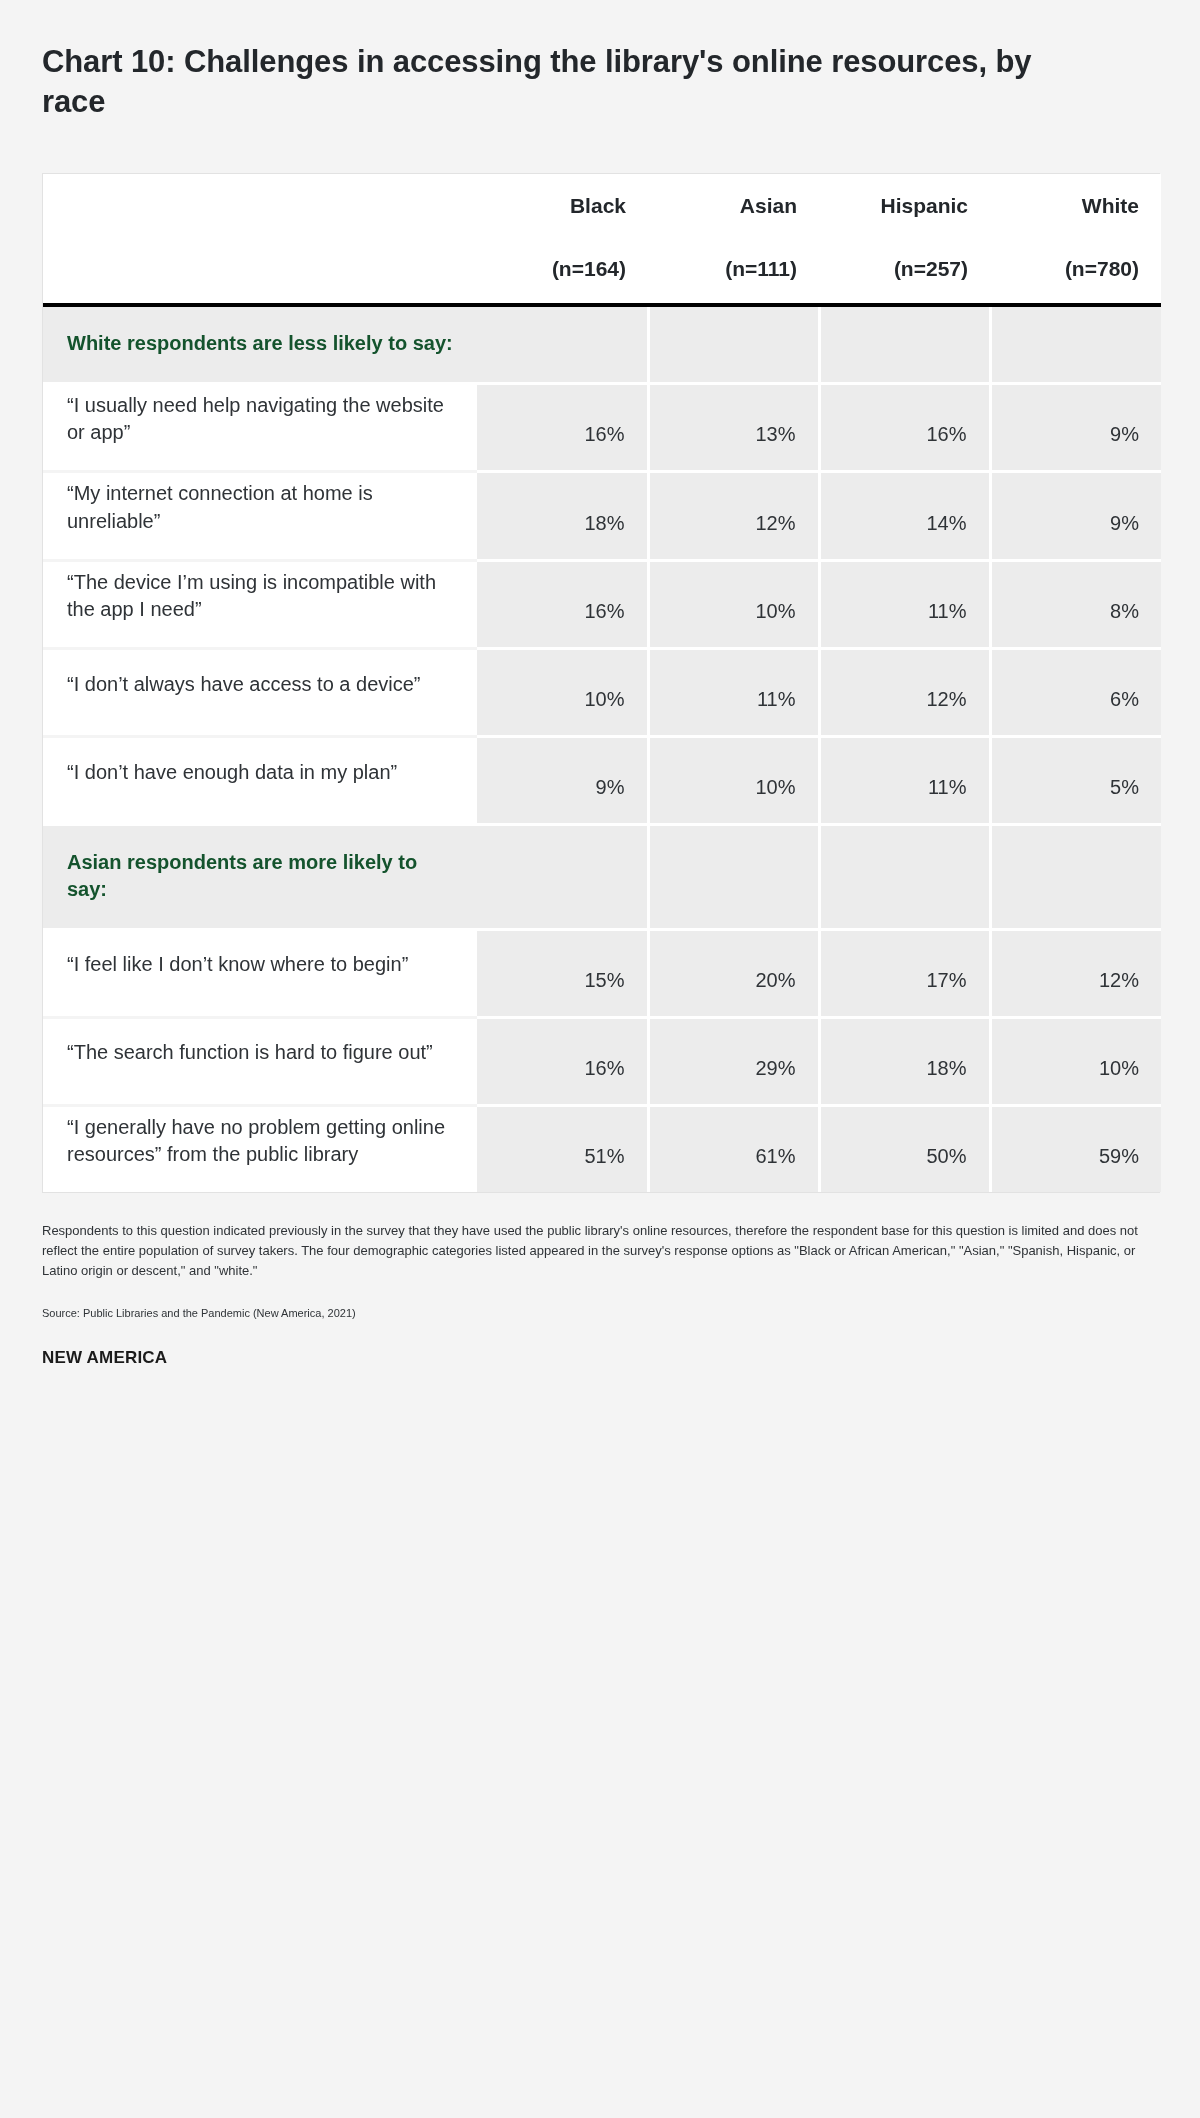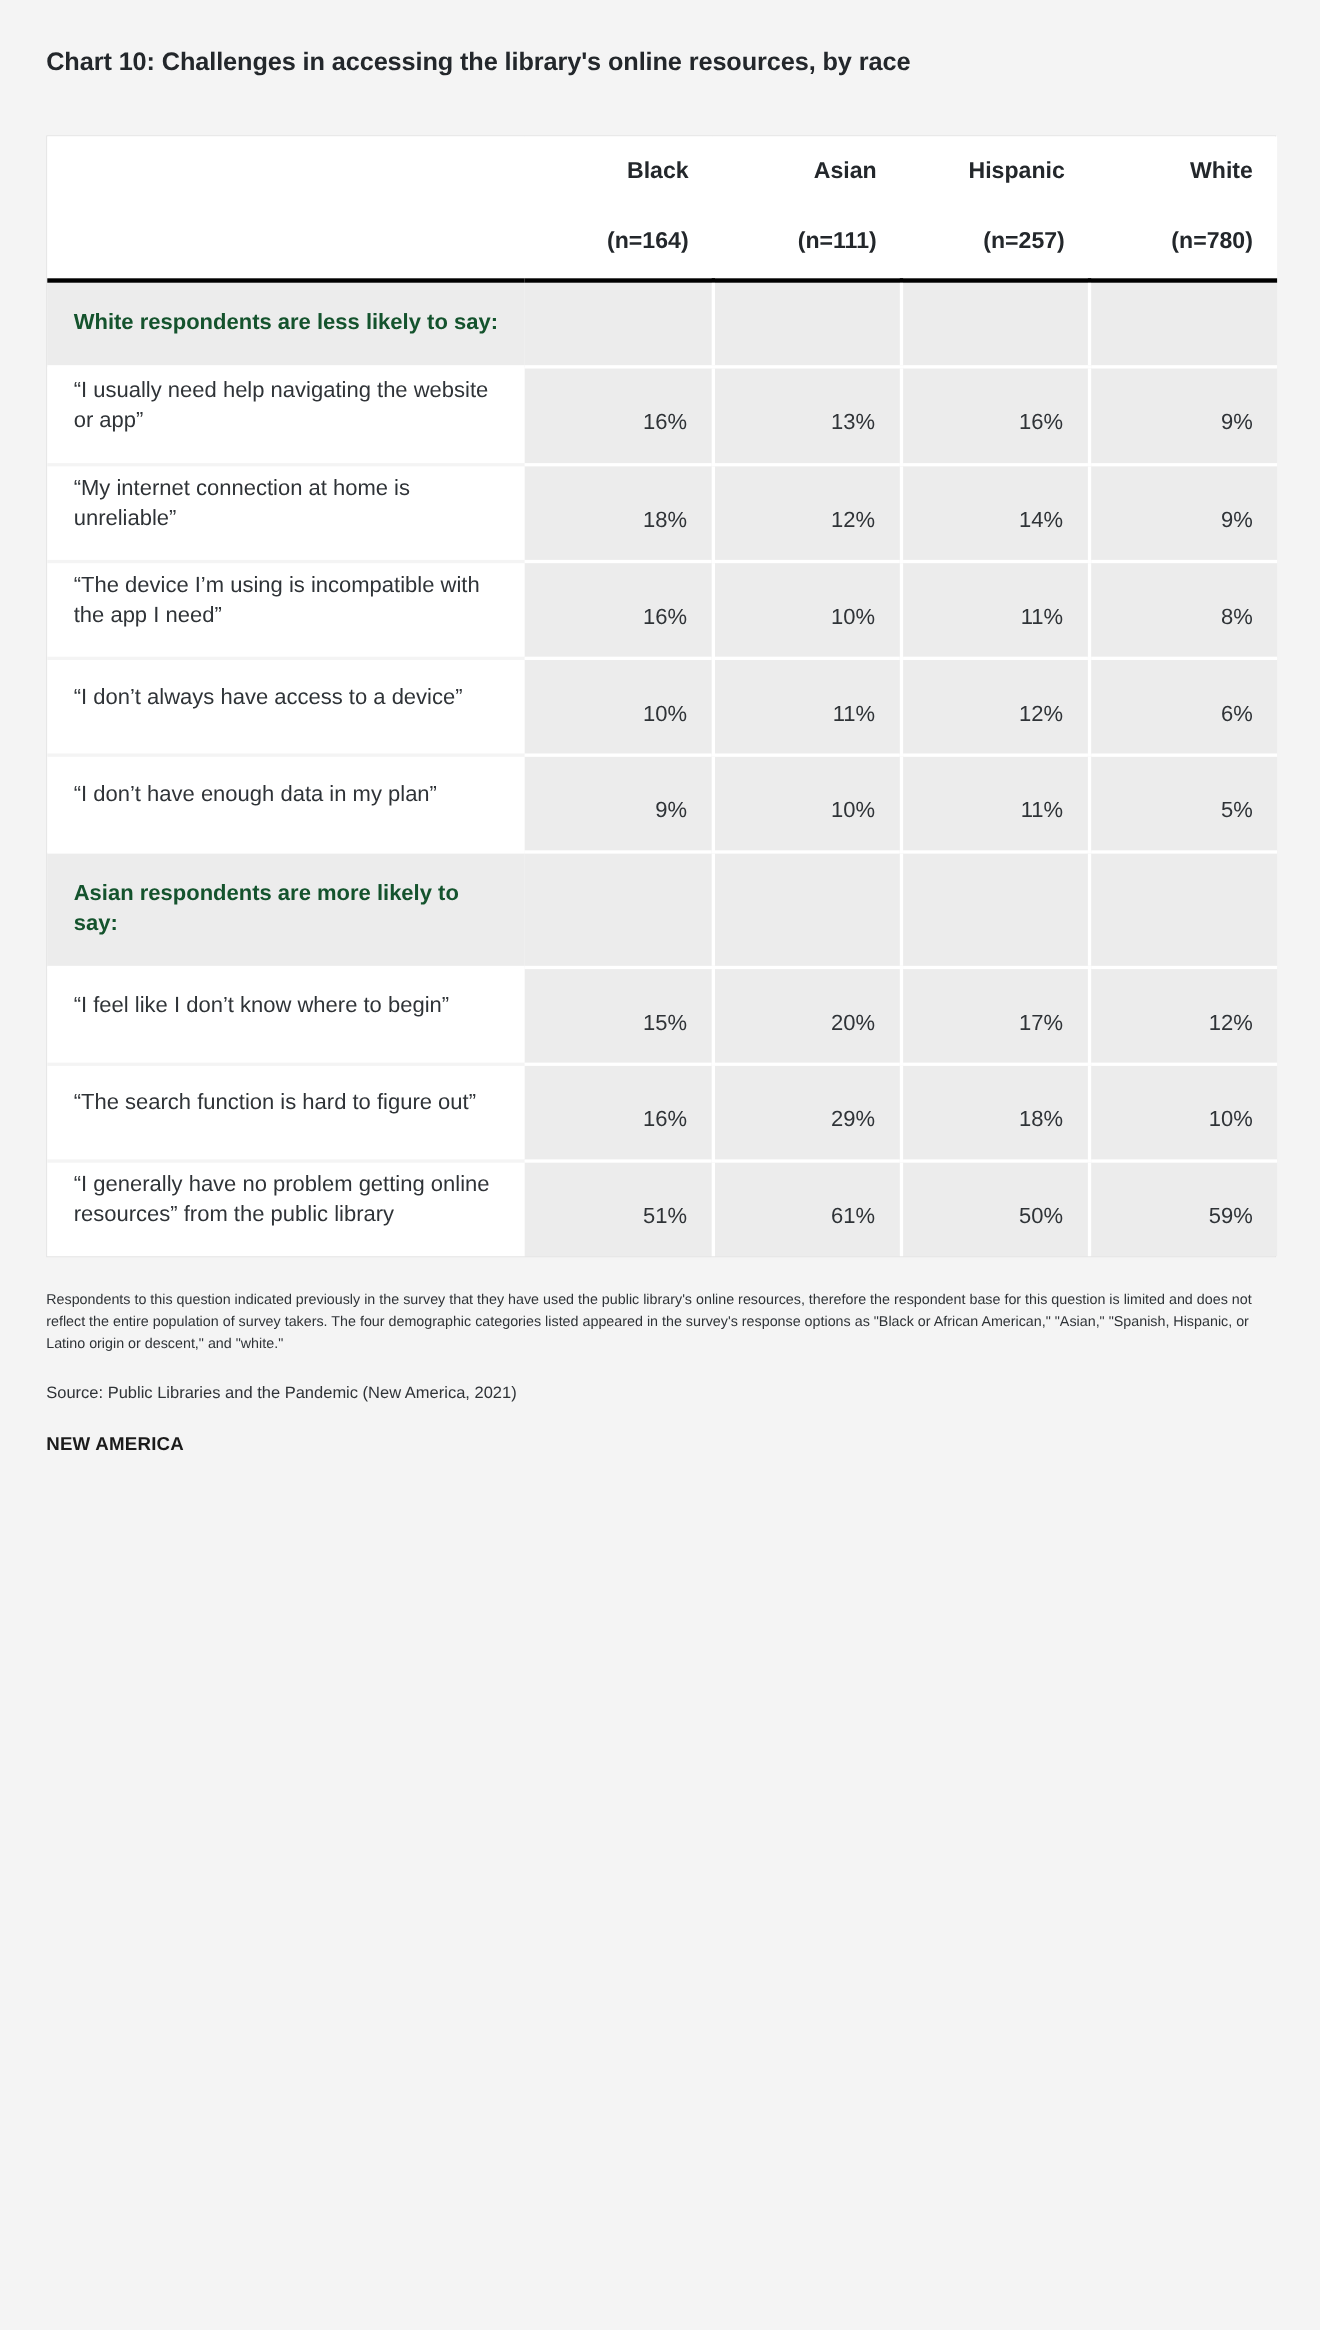--- a/index.html
+++ b/index.html
@@ -16,21 +16,21 @@
     -webkit-font-smoothing: antialiased;
   }
   .page {
     width: 1200px;
     box-sizing: border-box;
     padding: 34px 40px 24px 42px;
   }
 
   
   .chart-title {
-    font-size: 23px;
+    font-size: 31px;
     line-height: 1.28;
     font-weight: 700;
     letter-spacing: -0.1px;
     color: #23272b;
     margin: 8px 0 0 0;
     max-width: 1010px;
   }
 
   
   .table-wrap {
@@ -117,21 +117,21 @@
   
   .footnote {
     margin-top: 28px;
     font-size: 13px;
     line-height: 1.52;
     color: #2f3337;
     max-width: 1120px;
   }
   .source-line {
     margin-top: 26px;
-    font-size: 15px;
+    font-size: 11px;
     line-height: 1.4;
     color: #2f3337;
   }
   .brand {
     margin-top: 26px;
     font-size: 17px;
     font-weight: 700;
     letter-spacing: 0.2px;
     color: #1b1b1b;
   }

